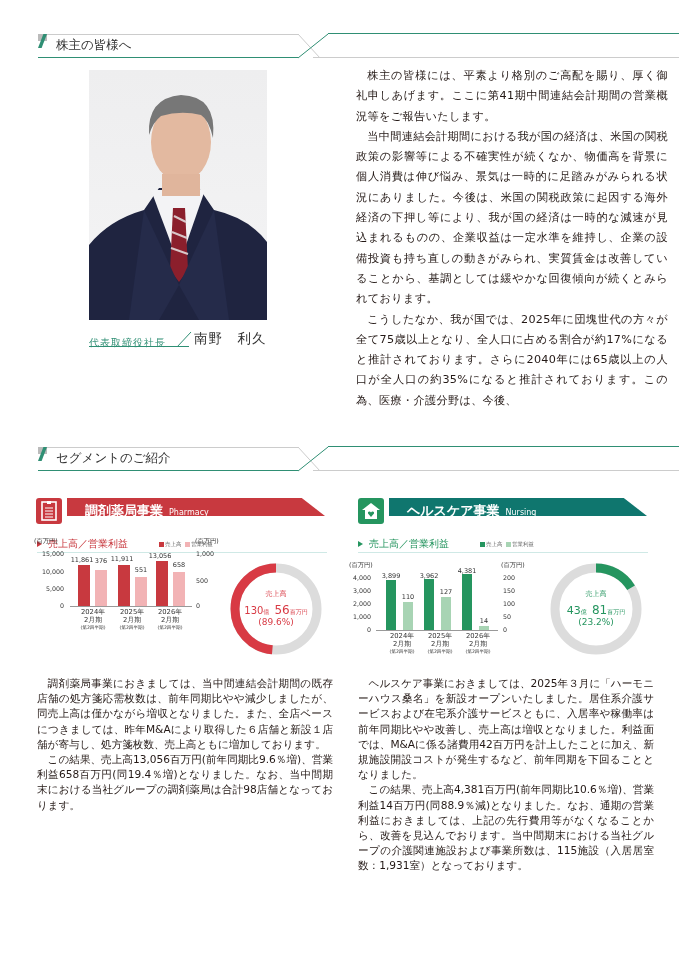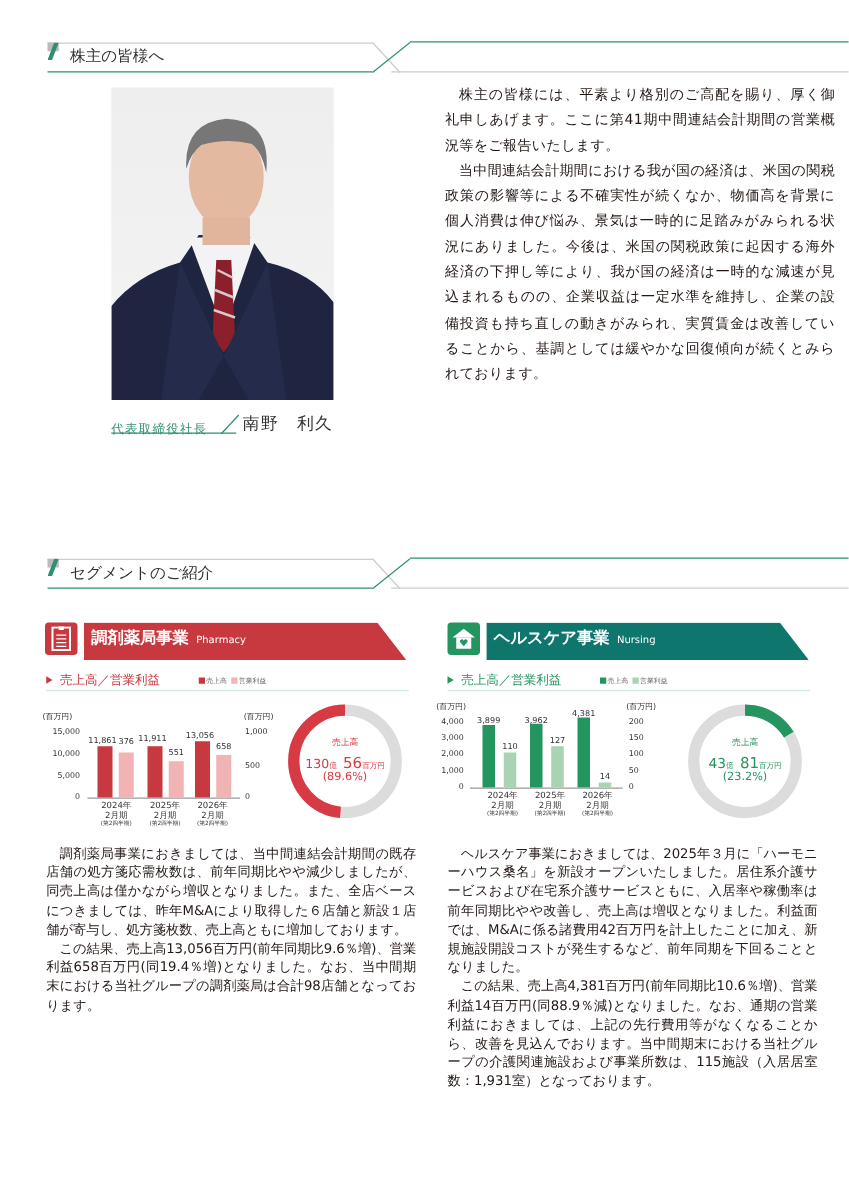--- a/index.html
+++ b/index.html
@@ -16,21 +16,21 @@
 .sec-head .line-rb{position:absolute;left:275px;right:0;top:23px;border-top:1px solid #ccc}
 .para{font-size:11.2px;line-height:20.3px;text-align:justify;letter-spacing:0.3px}
 .para p{text-indent:1em}
 .small-para{font-size:10.6px;line-height:15.2px;text-align:justify}
 .small-para p{text-indent:1em}
 
 .photo{position:absolute;left:89px;top:70px;width:178px;height:250px;background:linear-gradient(180deg,#eeeeef 0%,#f4f4f5 100%);overflow:hidden}
 
 .banner{position:absolute;height:26px;color:#fff;font-weight:bold;font-size:13px}
 .banner .icon-box{position:absolute;left:0;top:0;width:26px;height:26px;border-radius:3px;display:flex;align-items:center;justify-content:center}
-.banner .bar{position:absolute;left:31px;top:0;height:30px;width:258px;clip-path:polygon(0 0,91% 0,100% 100%,0 100%);padding-left:6px;line-height:26px;white-space:nowrap}
+.banner .bar{position:absolute;left:31px;top:0;height:18px;width:258px;clip-path:polygon(0 0,91% 0,100% 100%,0 100%);padding-left:18px;line-height:26px;white-space:nowrap}
 .banner .bar .en{font-size:8px;font-weight:normal;margin-left:6px}
 .sub-head{position:absolute;height:16px;border-bottom:1px solid #cfe9e6;width:290px}
 .sub-head .tri{position:absolute;left:0;top:4px;width:0;height:0;border-left:5px solid;border-top:3px solid transparent;border-bottom:3px solid transparent}
 .sub-head .t{position:absolute;left:11px;top:0;font-size:10px}
 .sub-head .lg{position:absolute;left:122px;top:4px;font-size:5.5px;color:#666;white-space:nowrap}
 .sub-head .lg i{display:inline-block;width:5px;height:5px;margin-right:1px;vertical-align:middle}
 .axis-lbl{position:absolute;font-size:6.3px;color:#333;text-align:right;white-space:nowrap}
 .bar-el{position:absolute;bottom:0}
 .val{position:absolute;font-size:6.5px;color:#333;white-space:nowrap;text-align:center;transform:translateX(-50%)}
 .cat{position:absolute;font-size:6.8px;color:#333;text-align:center;line-height:8px;transform:translateX(-50%);white-space:nowrap}
@@ -71,20 +71,21 @@
   <span style="font-size:10px;color:#2f8f74;letter-spacing:1px">代表取締役社長</span>
 </div>
 <svg class="abs" style="left:175px;top:331px" width="18" height="17">
     <line x1="2" y1="16" x2="16" y2="1" stroke="#2f8f74"></line>
   </svg>
 <div class="abs" style="left:194px;top:330px;font-size:13.5px;color:#333;letter-spacing:1px">南野　利久</div>
 
 <div class="abs para" style="left:356px;top:66px;width:312px">
   <p>株主の皆様には、平素より格別のご高配を賜り、厚く御礼申しあげます。ここに第41期中間連結会計期間の営業概況等をご報告いたします。</p>
   <p>当中間連結会計期間における我が国の経済は、米国の関税政策の影響等による不確実性が続くなか、物価高を背景に個人消費は伸び悩み、景気は一時的に足踏みがみられる状況にありました。今後は、米国の関税政策に起因する海外経済の下押し等により、我が国の経済は一時的な減速が見込まれるものの、企業収益は一定水準を維持し、企業の設備投資も持ち直しの動きがみられ、実質賃金は改善していることから、基調としては緩やかな回復傾向が続くとみられております。</p>
+  <p>こうしたなか、我が国では、2025年に団塊世代の方々が全て75歳以上となり、全人口に占める割合が約17%になると推計されております。さらに2040年には65歳以上の人口が全人口の約35%になると推計されております。この為、医療・介護分野は、今後、</p>
 </div>
 
 <div class="sec-head" style="top:447px">
   <div class="tab"></div>
   <div class="mark2"></div>
   <div class="mark"></div>
   <div class="title">セグメントのご紹介</div>
   <svg width="45" height="26">
       <line x1="10" y1="1" x2="32" y2="25" stroke="#ccc"></line>
       <line x1="10" y1="25" x2="40" y2="1" stroke="#2f8f74"></line>
@@ -111,21 +112,21 @@
 
 <div class="sub-head" style="left:37px;top:537px">
   <div class="tri" style="border-left-color:#c8393f"></div>
   <div class="t" style="color:#c8393f">売上高／営業利益</div>
   <div class="lg">
     <i style="background:#c8393f"></i><span>売上高</span>
     &nbsp;<i style="background:#f2b3b5"></i><span>営業利益</span>
   </div>
 </div>
 
-<div class="abs" style="left:32px;top:568px;width:200px;height:105px">
+<div class="abs" style="left:32px;top:536px;width:200px;height:105px">
   <div class="axis-lbl" style="left:2px;top:1px">(百万円)</div>
   <div class="axis-lbl" style="left:163px;top:1px">(百万円)</div>
   <div class="axis-lbl" style="left:0;width:32px;top:14px">15,000</div>
   <div class="axis-lbl" style="left:0;width:32px;top:32px">10,000</div>
   <div class="axis-lbl" style="left:0;width:32px;top:49px">5,000</div>
   <div class="axis-lbl" style="left:0;width:32px;top:66px">0</div>
   <div class="axis-lbl" style="left:164px;top:14px;text-align:left">1,000</div>
   <div class="axis-lbl" style="left:164px;top:41px;text-align:left">500</div>
   <div class="axis-lbl" style="left:164px;top:66px;text-align:left">0</div>
   <div class="abs" style="left:38px;top:70px;width:122px;border-top:1px solid #999"></div>

